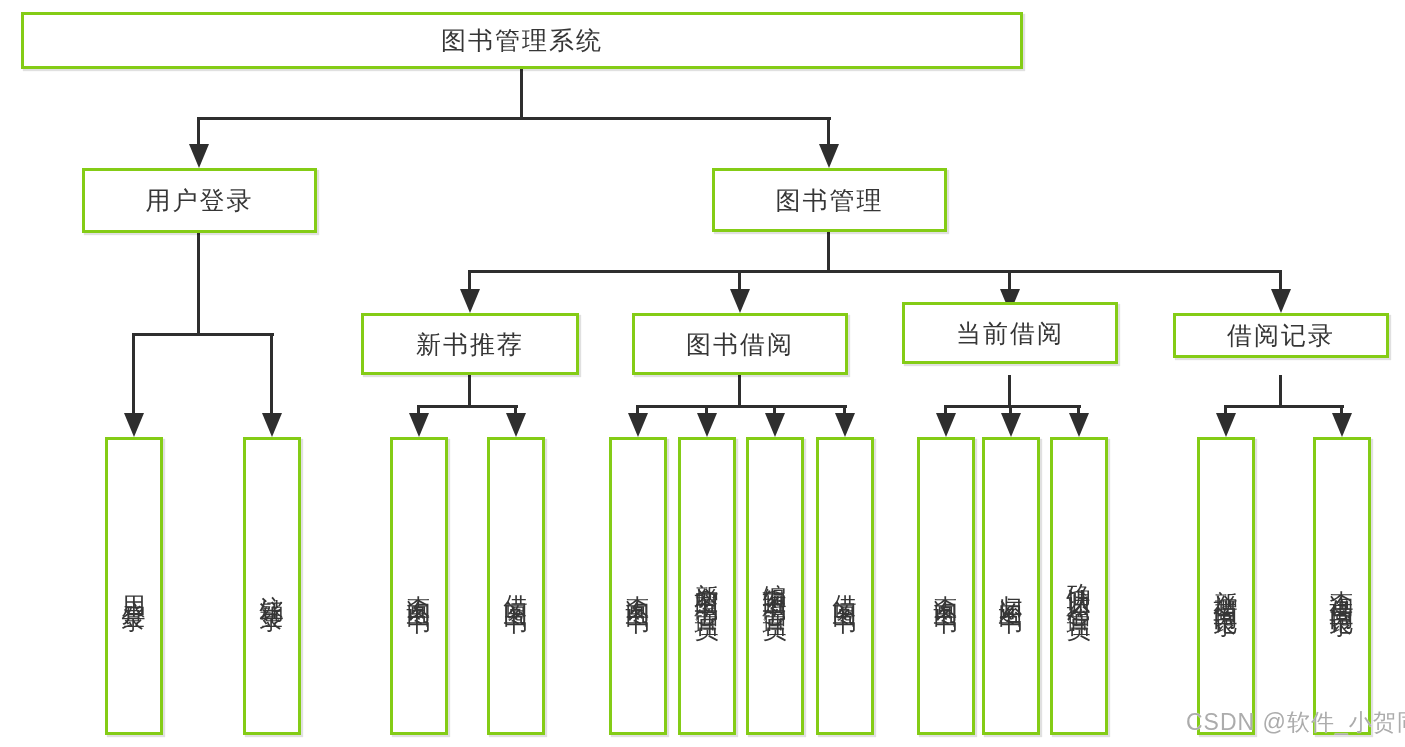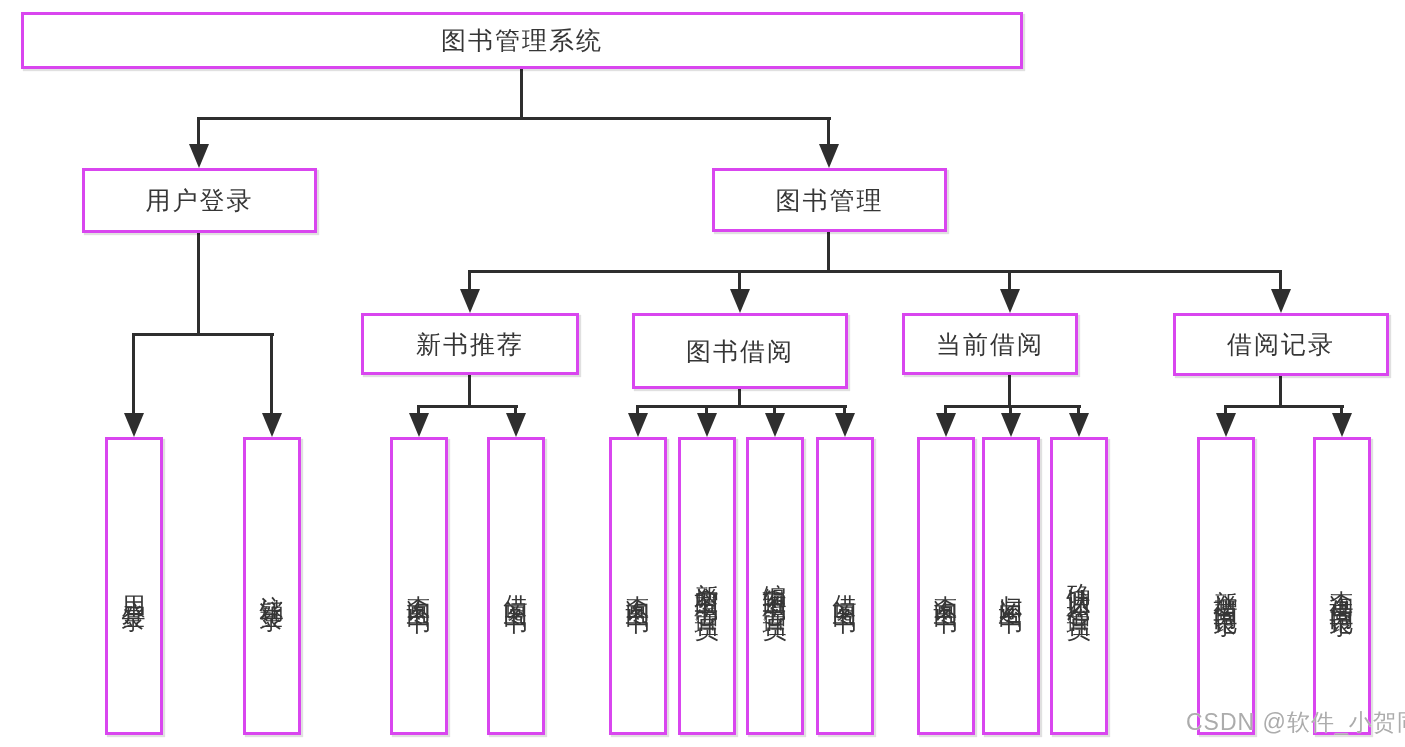--- a/index.html
+++ b/index.html
@@ -2,21 +2,21 @@
 <html><head>
 <meta charset="utf-8">
 <style>
   * { margin:0; padding:0; box-sizing:border-box; }
   html,body { background:#ffffff; }
   body { font-family:"Liberation Sans","DejaVu Sans",sans-serif; }
   .canvas { position:relative; width:1405px; height:747px; background:#ffffff; overflow:hidden; }
 
   
   .box {
-    position:absolute; background:#ffffff; border:3px solid #d946ef;
+    position:absolute; background:#ffffff; border:3px solid #84cc16;
     display:flex; align-items:center; justify-content:center;
     color:#363636; box-shadow:2px 2px 1px rgba(0,0,0,0.12);
   }
   .hl { font-size:25px; letter-spacing:2px; white-space:nowrap; }
   .vl { writing-mode:vertical-rl; text-orientation:mixed; font-size:24px;
         letter-spacing:5px; line-height:1.05; white-space:nowrap; }
 
   
   .ln  { position:absolute; background:#2e2e2e; }
   .tri { position:absolute; width:0; height:0;
@@ -98,27 +98,27 @@
   <div class="box" style="left:82px;top:168px;width:235px;height:65px;">
     <span class="hl">用户登录</span>
   </div>
   <div class="box" style="left:361px;top:313px;width:218px;height:62px;">
     <span class="hl">新书推荐</span>
   </div>
 
   <div class="box" style="left:712px;top:168px;width:235px;height:64px;">
     <span class="hl">图书管理</span>
   </div>
-  <div class="box" style="left:632px;top:313px;width:216px;height:76px;">
+  <div class="box" style="left:632px;top:313px;width:216px;height:62px;">
     <span class="hl">图书借阅</span>
   </div>
-  <div class="box" style="left:902px;top:313px;width:176px;height:62px;">
+  <div class="box" style="left:902px;top:302px;width:216px;height:62px;">
     <span class="hl">当前借阅</span>
   </div>
-  <div class="box" style="left:1173px;top:313px;width:216px;height:63px;">
+  <div class="box" style="left:1173px;top:313px;width:216px;height:45px;">
     <span class="hl">借阅记录</span>
   </div>
 
   <div class="box" style="left:105px;top:437px;width:58px;height:298px;">
     <span class="vl">用户登录</span>
   </div>
   <div class="box" style="left:243px;top:437px;width:58px;height:298px;">
     <span class="vl">注销登录</span>
   </div>
 

